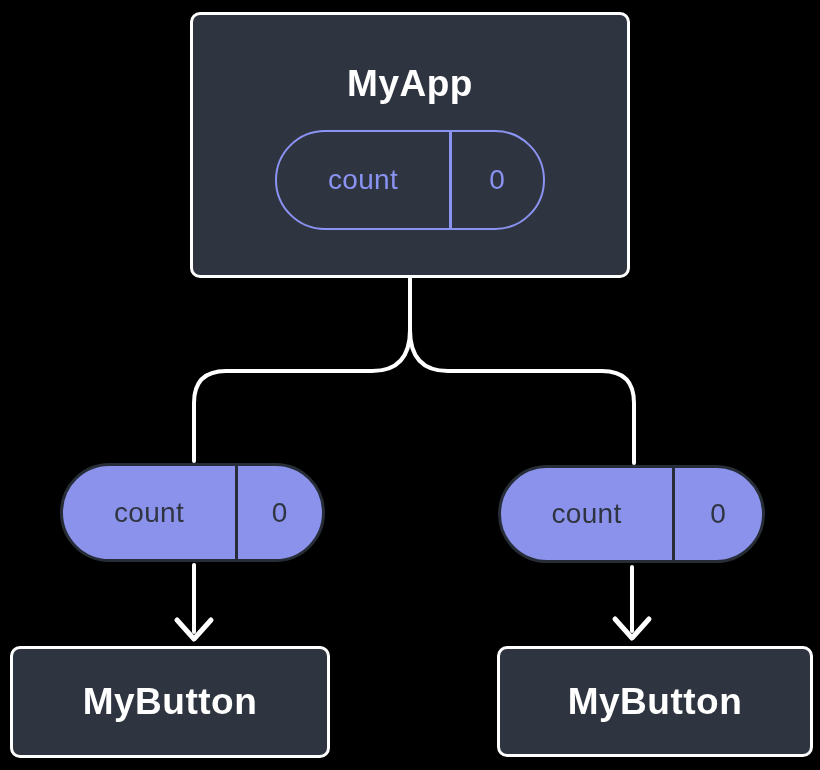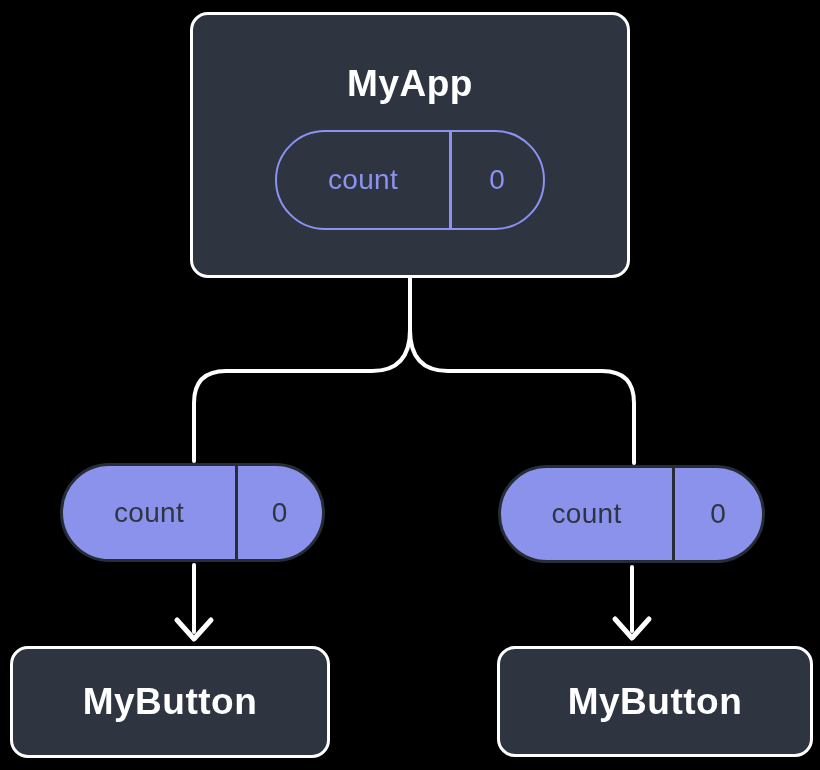--- a/index.html
+++ b/index.html
@@ -19,21 +19,21 @@
     background:var(--c-bg);
     font-family:"Liberation Sans", sans-serif;
   }
   .abs{position:absolute;box-sizing:border-box;}
   svg.connector{position:absolute;left:0;top:0;z-index:0;}
   svg.connector .line{fill:none;stroke:var(--c-connector);stroke-width:4;stroke-linecap:round;stroke-linejoin:round;}
   svg.connector .head{fill:none;stroke:var(--c-connector);stroke-width:5;stroke-linecap:round;stroke-linejoin:round;}
   .comp-box{
     background:var(--c-panel);
     border:3px solid var(--c-panel_border);
-    border-radius:18px;
+    border-radius:10px;
     z-index:1;
     display:flex;align-items:center;justify-content:center;
   }
   .comp-title{
     color:var(--c-text_light);
     font-size:37px;font-weight:600;letter-spacing:.5px;
     z-index:2;
     display:flex;align-items:center;justify-content:center;
     text-align:center;
   }

